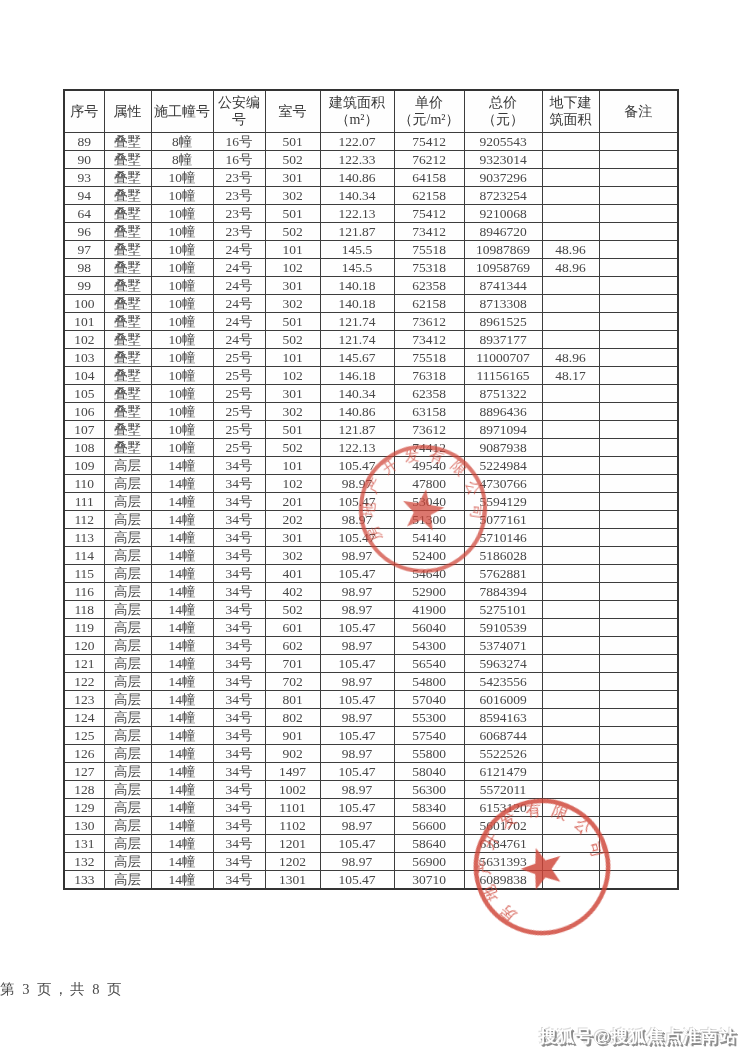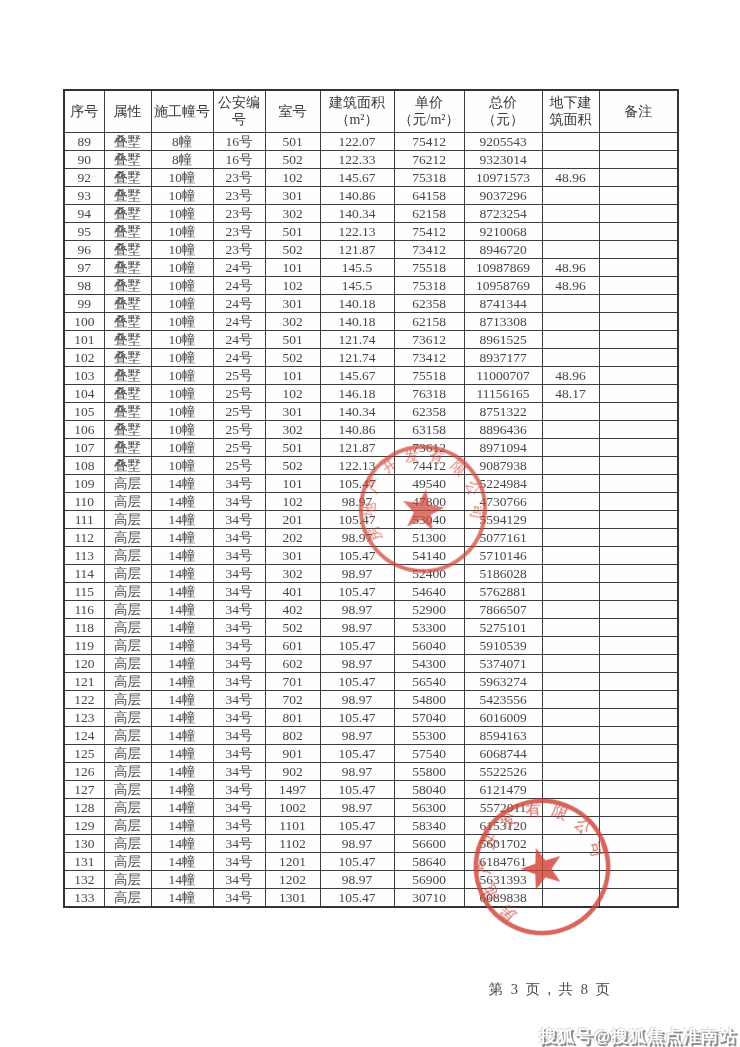--- a/index.html
+++ b/index.html
@@ -69,21 +69,21 @@
   .seal-2 { left: 472px; top: 783px; opacity: 0.82; transform: rotate(-18deg); }
   .seal text {
     font-family: "Liberation Serif", "DejaVu Serif", serif;
     fill: #cf4437;
   }
 
   .footer {
     position: absolute;
     left: 0; top: 966px;
     width: 612px;
-    text-align: right;
+    text-align: left;
     font-size: 14.5px;
     letter-spacing: 2px;
     color: #4a4a4a;
   }
   .watermark {
     position: absolute;
     right: 3px; top: 1011px;
     font-family: "Liberation Sans", "DejaVu Sans", sans-serif;
     font-size: 17px;
     font-weight: bold;
@@ -169,32 +169,20 @@
             <td>8幢</td>
             <td>16号</td>
             <td>502</td>
             <td>122.33</td>
             <td>76212</td>
             <td>9323014</td>
             <td></td>
             <td></td>
           </tr>
           <tr>
-            <td>92</td>
-            <td>叠墅</td>
-            <td>10幢</td>
-            <td>23号</td>
-            <td>102</td>
-            <td>145.67</td>
-            <td>75318</td>
-            <td>10971573</td>
-            <td>48.96</td>
-            <td></td>
-          </tr>
-          <tr>
             <td>93</td>
             <td>叠墅</td>
             <td>10幢</td>
             <td>23号</td>
             <td>301</td>
             <td>140.86</td>
             <td>64158</td>
             <td>9037296</td>
             <td></td>
             <td></td>
@@ -205,21 +193,21 @@
             <td>10幢</td>
             <td>23号</td>
             <td>302</td>
             <td>140.34</td>
             <td>62158</td>
             <td>8723254</td>
             <td></td>
             <td></td>
           </tr>
           <tr>
-            <td>95</td>
+            <td>64</td>
             <td>叠墅</td>
             <td>10幢</td>
             <td>23号</td>
             <td>501</td>
             <td>122.13</td>
             <td>75412</td>
             <td>9210068</td>
             <td></td>
             <td></td>
           </tr>
@@ -464,32 +452,32 @@
             <td></td>
           </tr>
           <tr>
             <td>116</td>
             <td>高层</td>
             <td>14幢</td>
             <td>34号</td>
             <td>402</td>
             <td>98.97</td>
             <td>52900</td>
-            <td>7866507</td>
+            <td>7884394</td>
             <td></td>
             <td></td>
           </tr>
           <tr>
             <td>118</td>
             <td>高层</td>
             <td>14幢</td>
             <td>34号</td>
             <td>502</td>
             <td>98.97</td>
-            <td>53300</td>
+            <td>41900</td>
             <td>5275101</td>
             <td></td>
             <td></td>
           </tr>
           <tr>
             <td>119</td>
             <td>高层</td>
             <td>14幢</td>
             <td>34号</td>
             <td>601</td>

